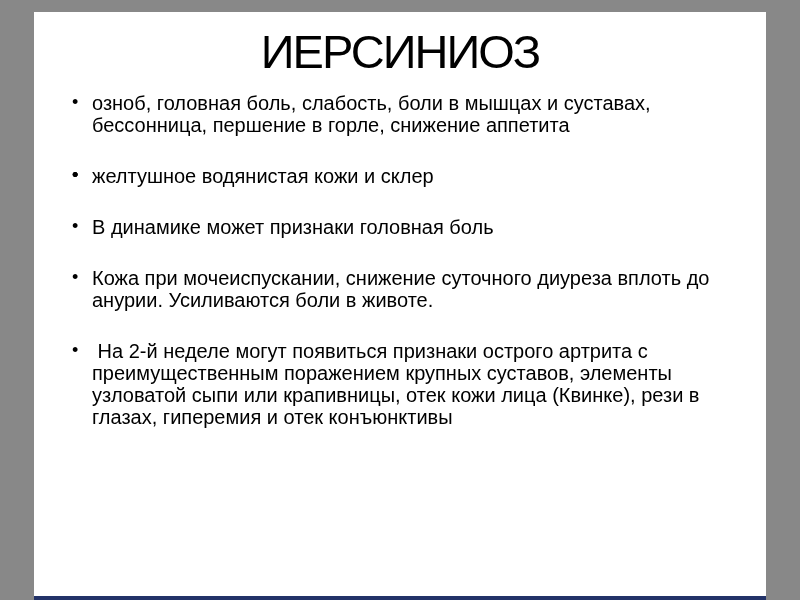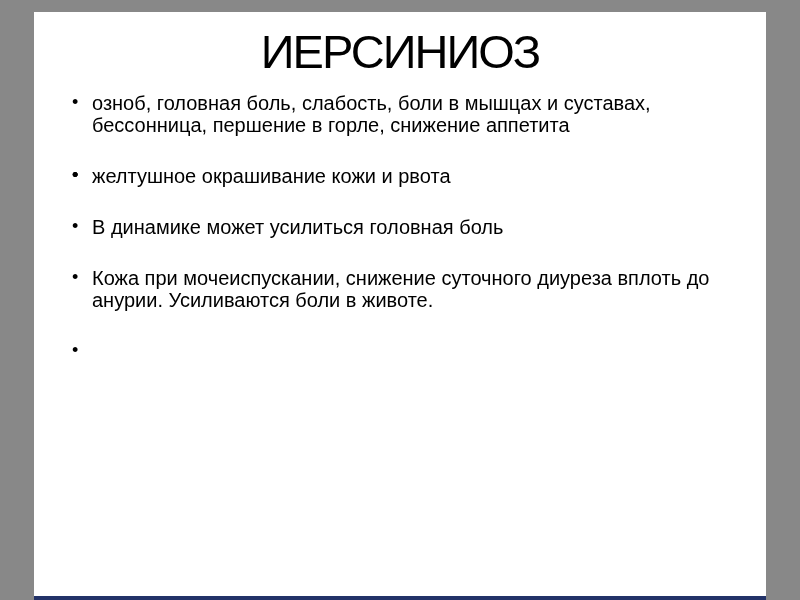--- a/index.html
+++ b/index.html
@@ -65,31 +65,35 @@
 бессонница, першение в горле, снижение аппетита</span>
     </li>
     <li>
       <span class="bullet-marker">•</span>
     </li>
     <li>
       <span class="bullet-marker">•</span>
     </li>
     <li>
       <span class="bullet-marker">•</span>
-      <span class="bullet-text">желтушное окрашивание кожи и рвота</span>
+      <span class="bullet-text">желтушное водянистая кожи и склер</span>
     </li>
     <li>
       <span class="bullet-marker">•</span>
-      <span class="bullet-text">В динамике может усилиться головная боль</span>
+      <span class="bullet-text">В динамике может признаки головная боль</span>
     </li>
     <li>
       <span class="bullet-marker">•</span>
       <span class="bullet-text">Кожа при мочеиспускании, снижение суточного диуреза вплоть до
 анурии. Усиливаются боли в животе.</span>
     </li>
     <li>
       <span class="bullet-marker">•</span>
+      <span class="bullet-text">&nbsp;На 2-й неделе могут появиться признаки острого артрита с
+преимущественным поражением крупных суставов, элементы
+узловатой сыпи или крапивницы, отек кожи лица (Квинке), рези в
+глазах, гиперемия и отек конъюнктивы</span>
     </li>
   </ul>
 
   <div class="footer-bar" style="background: rgb(34, 50, 104);"></div>
 
 </div>
 
 </body></html>

